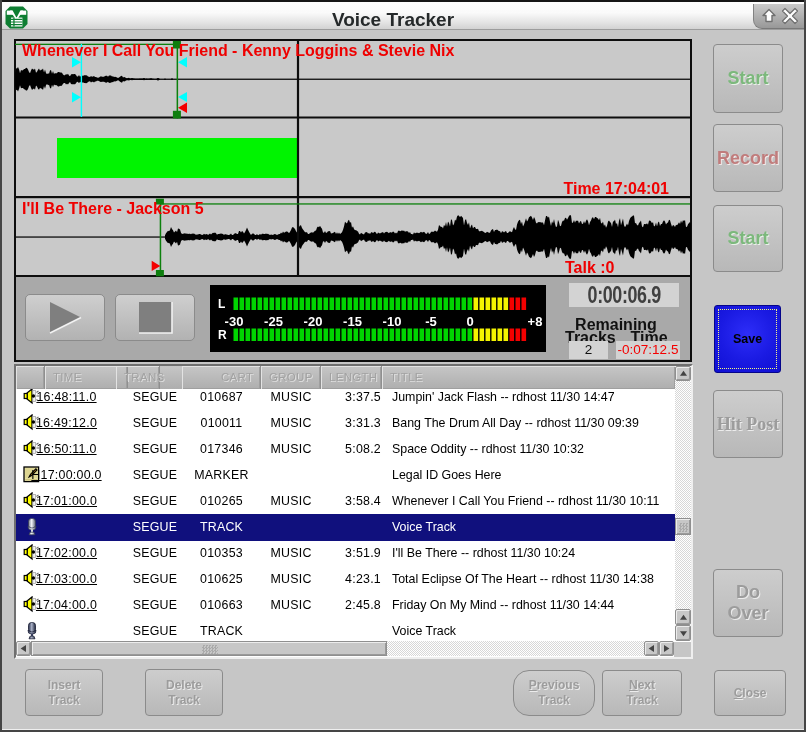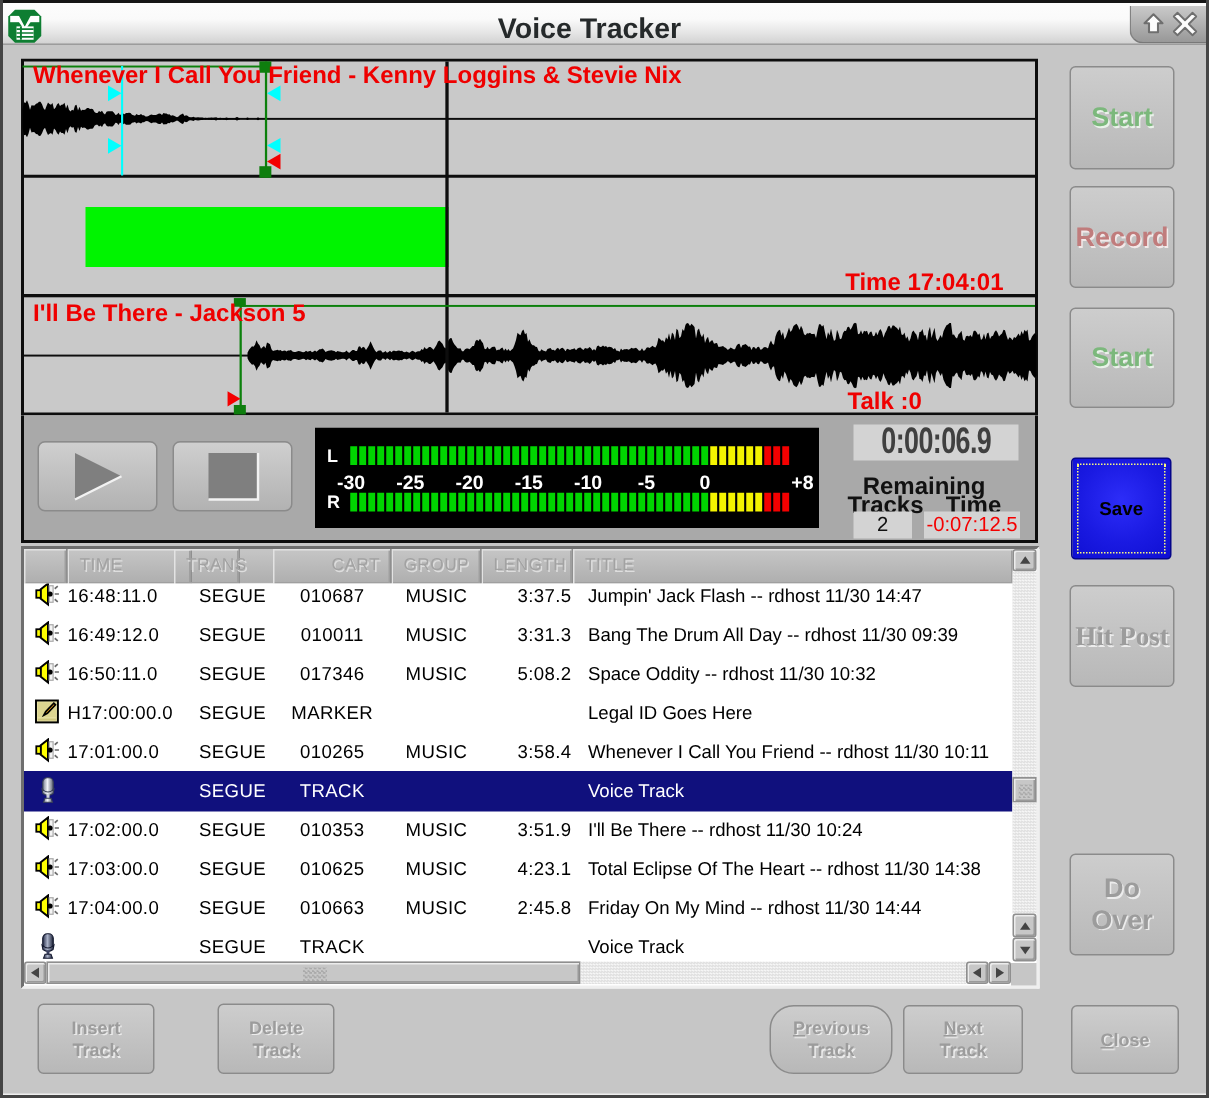--- a/index.html
+++ b/index.html
@@ -27,21 +27,21 @@
 .bbtn{position:absolute;border:1px solid #8b8b8b;border-radius:4px;background:linear-gradient(#cdcdcd,#b8b8b8);text-align:center;font-weight:bold;font-size:12px;line-height:15px;display:flex;align-items:center;justify-content:center;color:#9c9c9c;text-shadow:1px 1px 0 #ececec;}
 
 #tframe{position:absolute;left:14px;top:364px;width:679px;height:295px;border:2px solid;border-color:#6f6f6f #efefef #efefef #6f6f6f;background:#fff;}
 #thead{position:absolute;left:0;top:0;height:23px;width:659px;background:linear-gradient(#c6c6c6,#aeaeae);}
 .hsec{position:absolute;top:0;height:23px;border-right:1px solid #8f8f8f;box-shadow:inset 1px 1px 0 #e3e3e3,inset -1px -1px 0 #9f9f9f;font-size:11.5px;color:#a2a2a2;text-shadow:1px 1px 0 #dedede;line-height:23px;padding-left:8px;letter-spacing:0.3px;}
 #tview{position:absolute;left:0;top:23px;width:659px;height:252px;background:#fff;overflow:hidden;}
 .row{position:absolute;left:0;width:659px;height:26px;font-size:12.4px;letter-spacing:0.25px;color:#000;}
 .row span{position:absolute;top:0;line-height:26px;white-space:nowrap;}
 .row.sel{background:#10107d;color:#fff;height:27px;}
 .ric{left:7px;top:4px !important;width:17px;line-height:0 !important;text-align:center;}
-.c-time{left:29px;width:71px;text-align:left;}
+.c-time{left:15px;width:71px;text-align:center;text-decoration:underline;}
 .c-trans{left:112px;width:54px;text-align:center;}
 .c-cart{left:166px;width:79px;text-align:center;}
 .c-group{left:245px;width:60px;text-align:center;}
 .c-len{left:305px;width:60px;text-align:right;}
 .c-title{left:376px;letter-spacing:0;}
 
 .sbtn{position:absolute;background:#c7c7c7;border:1px solid #8f8f8f;border-radius:2px;box-shadow:inset 1px 1px 0 #ececec, inset -1px -1px 0 #9a9a9a;display:flex;align-items:center;justify-content:center;}
 .groove{position:absolute;background:repeating-conic-gradient(#ffffff 0% 25%, #d7d7d7 0% 50%) 0 0/2px 2px;}
 .thumb{position:absolute;background:#c7c7c7;border:1px solid #8f8f8f;box-shadow:inset 1px 1px 0 #ececec, inset -1px -1px 0 #9a9a9a;}
 .grip{position:absolute;background:repeating-conic-gradient(#aaa 0% 25%, #c7c7c7 0% 50%) 0 0/3px 3px;}

